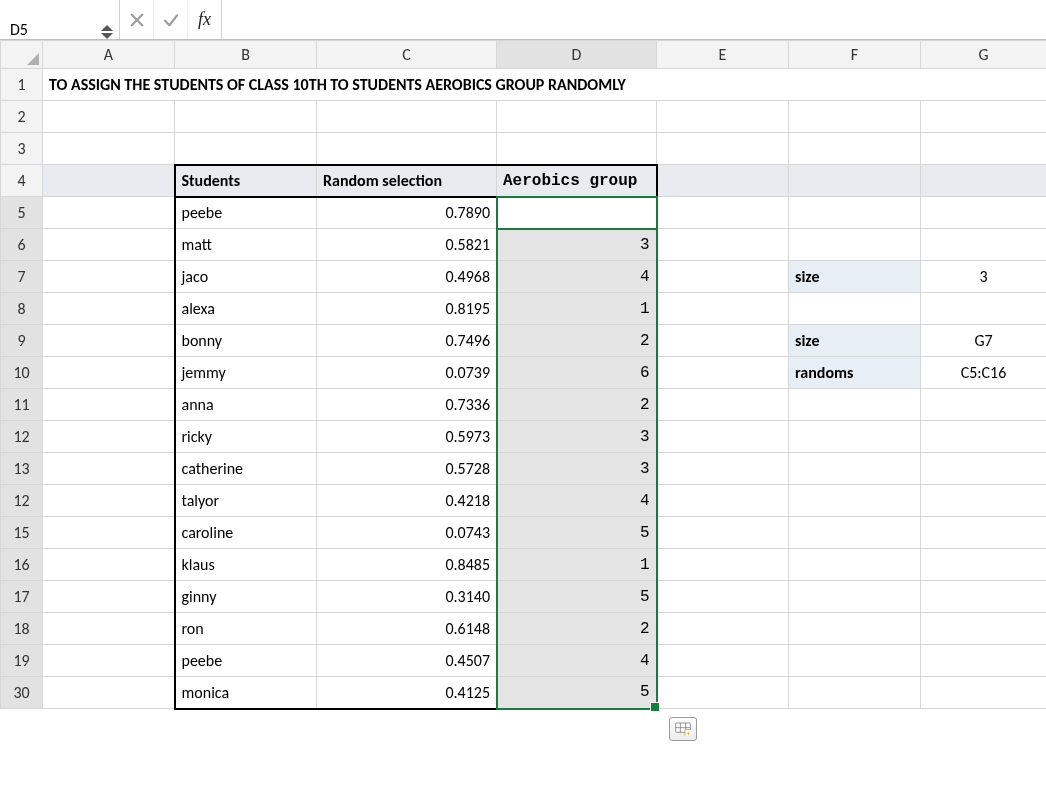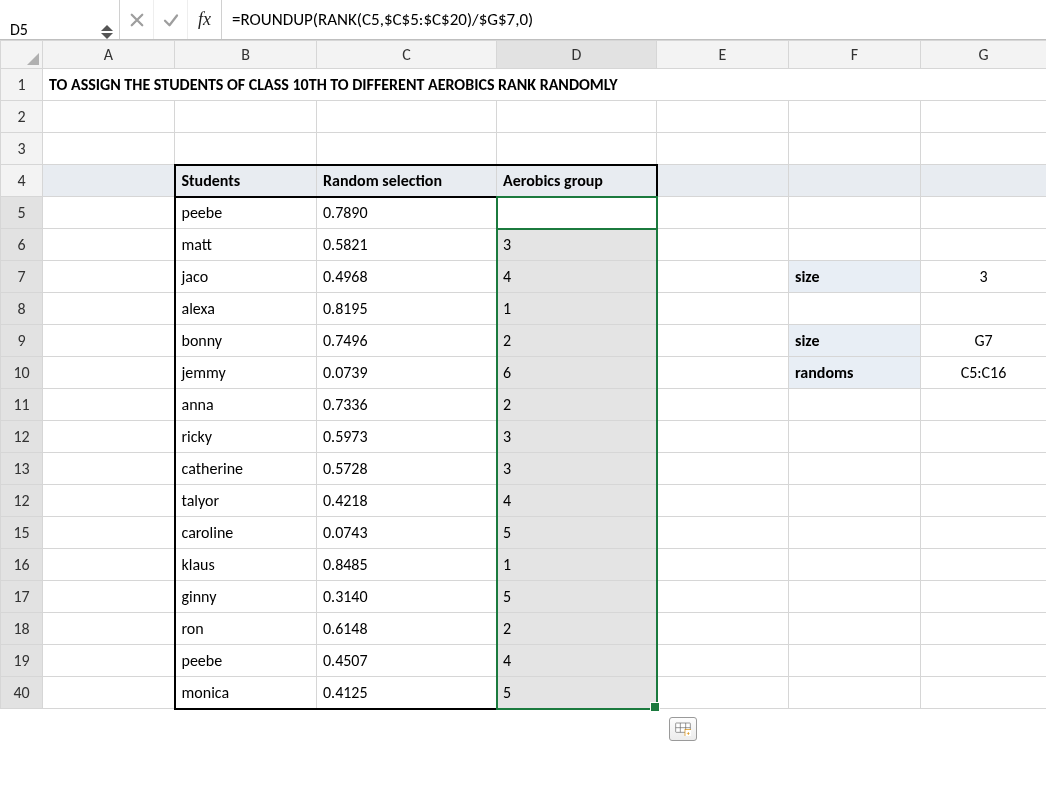--- a/index.html
+++ b/index.html
@@ -103,28 +103,28 @@
     border-color: transparent transparent #b0b0b0 transparent;
   }
   th.colhead { height: 28px; font-size: 15px; }
   th.rowhead {
     width: 42px; text-align: center; font-size: 15px;
   }
   th.colhead.sel, th.rowhead.sel {
     background: #e2e2e2;
   }
   td { background: #fff; }
-  td.right { text-align: left; }
+  td.right { text-align: right; }
   td.center { text-align: center; }
   td.bold { font-weight: bold; }
 
   
   .tb-top { border-top: 2px solid #000 !important; }
   .tb-left { border-left: 2px solid #000 !important; }
-  .tb-right { border-right: 2px solid #000 !important; }
+  .tb-right { border-right: 2px solid #000 !important; font-family: Liberation Mono, monospace; }
   .tb-bottom { border-bottom: 2px solid #000 !important; }
   .hdr-underline { border-bottom: 2px solid #000 !important; }
   .hdr-row td { background: #e8ecf1; font-weight: bold; }
 
   .shade { background: #e4e4e4 !important; }
   .info-label { background: #e8eef5 !important; font-weight: bold; }
 
   
   .selection-rect {
     position: absolute;
@@ -176,21 +176,20 @@
     <svg viewBox="0 0 24 24">
         <path d="M5 5 L19 19 M19 5 L5 19" stroke="#9e9e9e" stroke-width="3" fill="none" stroke-linecap="round"></path>
       </svg>
   </div>
   <div class="fb-btn">
     <svg viewBox="0 0 24 24">
         <path d="M4 13 L10 19 L20 6" stroke="#9e9e9e" stroke-width="3" fill="none" stroke-linecap="round" stroke-linejoin="round"></path>
       </svg>
   </div>
   <div class="fx-label">fx</div>
-  <input class="formula-input" value="=ROUNDUP(RANK(C5,$C$5:$C$20)/$G$7,0)" style="">
 </div>
 
 <div class="sheet">
 <table class="grid" id="grid">
   <colgroup id="colgroup">
         <col style="width: 42px;">
         <col style="width: 132px;">
         <col style="width: 142px;">
         <col style="width: 180px;">
         <col style="width: 160px;">
@@ -204,21 +203,21 @@
           <th class="colhead">A</th>
           <th class="colhead">B</th>
           <th class="colhead">C</th>
           <th class="colhead sel">D</th>
           <th class="colhead">E</th>
           <th class="colhead">F</th>
           <th class="colhead">G</th>
         </tr>
         <tr>
           <th class="rowhead">1</th>
-          <td class="bold" colspan="7">TO ASSIGN THE STUDENTS OF CLASS 10TH TO DIFFERENT AEROBICS RANK RANDOMLY</td>
+          <td class="bold" colspan="7">TO ASSIGN THE STUDENTS OF CLASS 10TH TO STUDENTS AEROBICS GROUP RANDOMLY</td>
         </tr>
         <tr>
           <th class="rowhead">2</th>
           <td></td>
           <td></td>
           <td></td>
           <td></td>
           <td></td>
           <td></td>
           <td></td>
@@ -387,21 +386,21 @@
           <th class="rowhead sel">19</th>
           <td></td>
           <td class="tb-left">peebe</td>
           <td class="right">0.4507</td>
           <td class="right tb-right shade">4</td>
           <td></td>
           <td></td>
           <td></td>
         </tr>
         <tr>
-          <th class="rowhead sel">40</th>
+          <th class="rowhead sel">30</th>
           <td></td>
           <td class="tb-left tb-bottom">monica</td>
           <td class="right tb-bottom">0.4125</td>
           <td class="right tb-right shade tb-bottom">5</td>
           <td></td>
           <td></td>
           <td></td>
         </tr>
       </tbody>
 </table>

